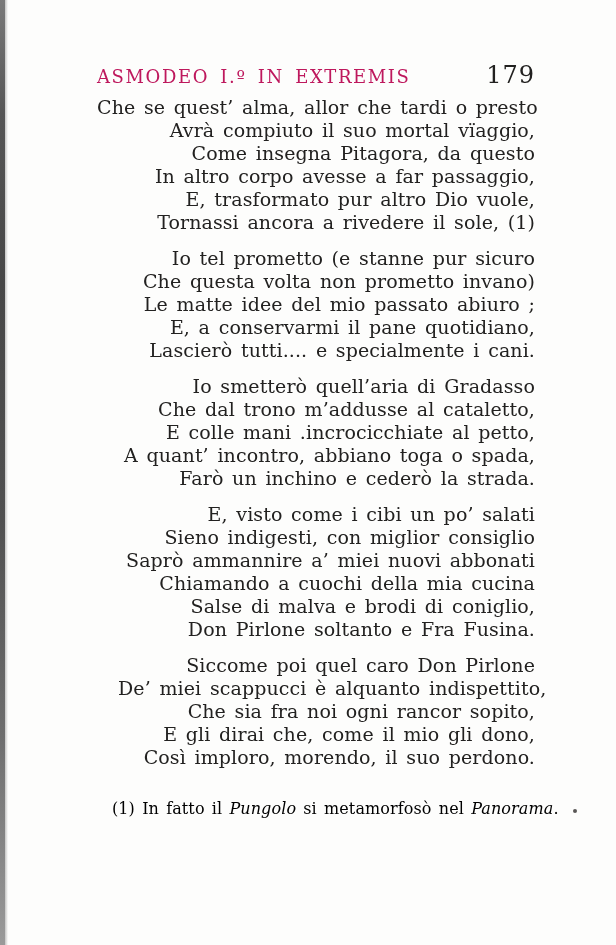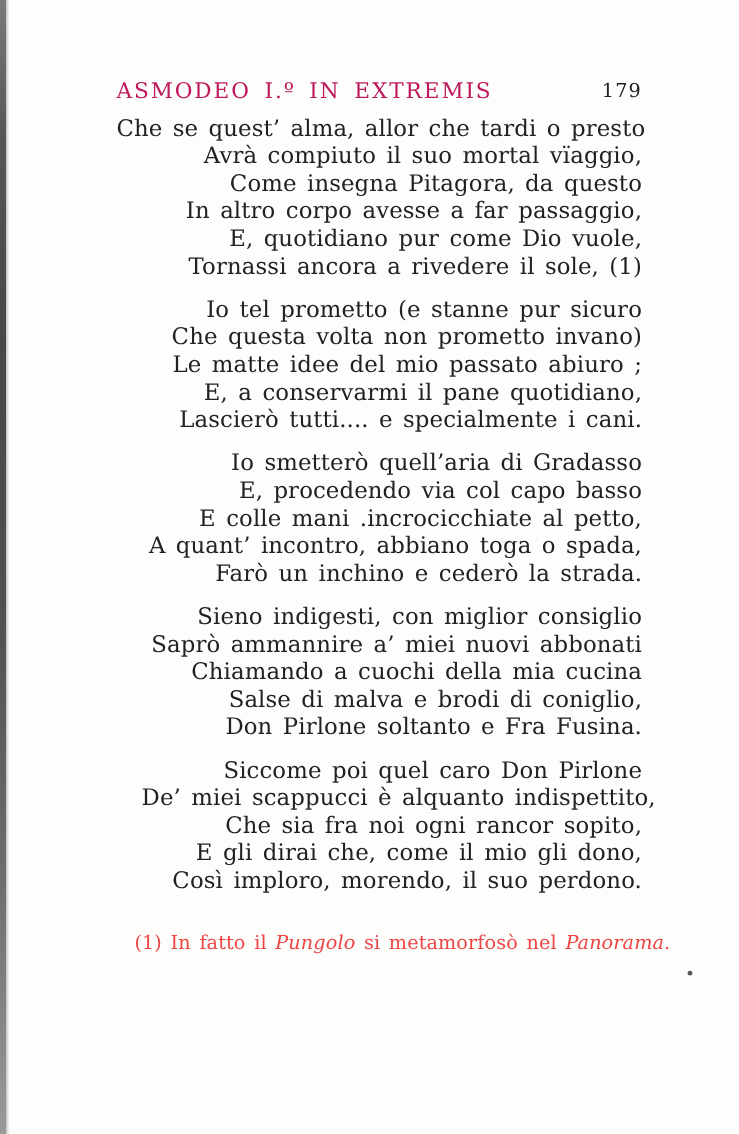--- a/index.html
+++ b/index.html
@@ -51,21 +51,21 @@
     font-size: 18px;
     letter-spacing: 1.6px;
     word-spacing: 4px;
     color: #be185d;
     line-height: 19px;
   }
   .page-number {
     position: absolute;
     right: 0;
     top: -1px;
-    font-size: 16px;
+    font-size: 24px;
     line-height: 19px;
     letter-spacing: 1px;
     color: #222120;
   }
   .poem {
     margin-top: 9px;
   }
   .stanza {
     margin: 0 0 13px 0;
     text-align: right;
@@ -82,21 +82,21 @@
     padding-left: 21px;
   }
   .footnote {
     margin-top: 29px;
     padding-left: 15px;
     font-size: 16px;
     line-height: 21px;
     letter-spacing: 0.1px;
     word-spacing: 2px;
     white-space: nowrap;
-    color: #ef4444;
+    color: #000000;
     text-align: right;
   }
   .footnote .it {
     font-style: italic;
   }
   .ink-speck {
     position: absolute;
     left: 573px;
     top: 809px;
     width: 4px;
@@ -119,41 +119,42 @@
       <span class="page-number">179</span>
     </div>
 
     <div class="poem">
 
       <div class="stanza">
         <div class="line">Che se quest’ alma, allor che tardi o presto</div>
         <div class="line indent">Avrà compiuto il suo mortal vïaggio,</div>
         <div class="line indent">Come insegna Pitagora, da questo</div>
         <div class="line indent">In altro corpo avesse a far passaggio,</div>
-        <div class="line indent">E, quotidiano pur come Dio vuole,</div>
+        <div class="line indent">E, trasformato pur altro Dio vuole,</div>
         <div class="line indent">Tornassi ancora a rivedere il sole, (1)</div>
       </div>
 
       <div class="stanza">
         <div class="line">Io tel prometto (e stanne pur sicuro</div>
         <div class="line indent">Che questa volta non prometto invano)</div>
         <div class="line indent">Le matte idee del mio passato abiuro ;</div>
         <div class="line indent">E, a conservarmi il pane quotidiano,</div>
         <div class="line indent">Lascierò tutti.... e specialmente i cani.</div>
       </div>
 
       <div class="stanza">
         <div class="line">Io smetterò quell’aria di Gradasso</div>
-        <div class="line indent">E, procedendo via col capo basso</div>
+        <div class="line indent">Che dal trono m’addusse al cataletto,</div>
         <div class="line indent">E colle mani .incrocicchiate al petto,</div>
         <div class="line indent">A quant’ incontro, abbiano toga o spada,</div>
         <div class="line indent">Farò un inchino e cederò la strada.</div>
       </div>
 
       <div class="stanza">
+        <div class="line">E, visto come i cibi un po’ salati</div>
         <div class="line indent">Sieno indigesti, con miglior consiglio</div>
         <div class="line indent">Saprò ammannire a’ miei nuovi abbonati</div>
         <div class="line indent">Chiamando a cuochi della mia cucina</div>
         <div class="line indent">Salse di malva e brodi di coniglio,</div>
         <div class="line indent">Don Pirlone soltanto e Fra Fusina.</div>
       </div>
 
       <div class="stanza">
         <div class="line">Siccome poi quel caro Don Pirlone</div>
         <div class="line indent">De’ miei scappucci è alquanto indispettito,</div>

